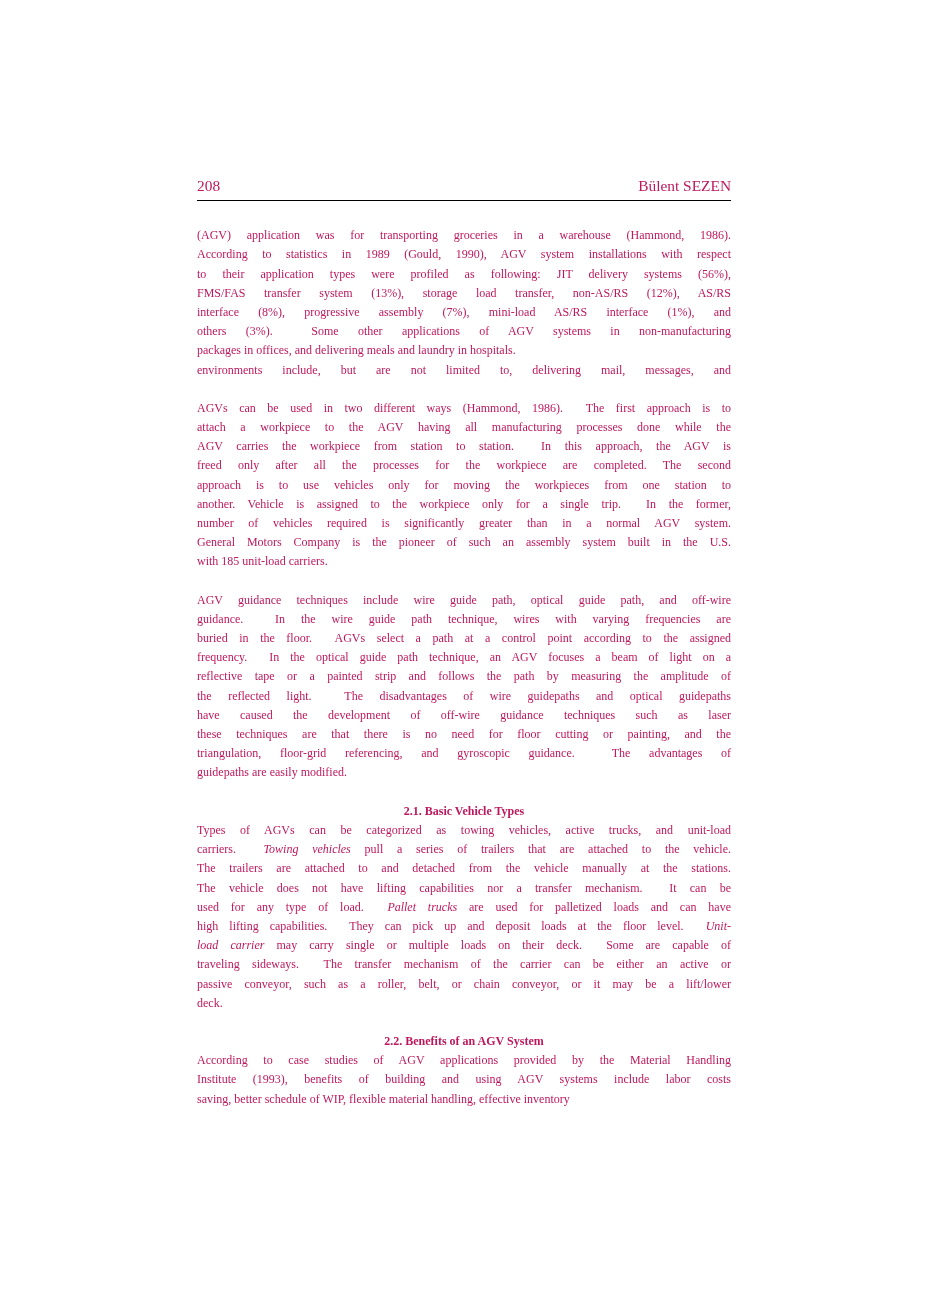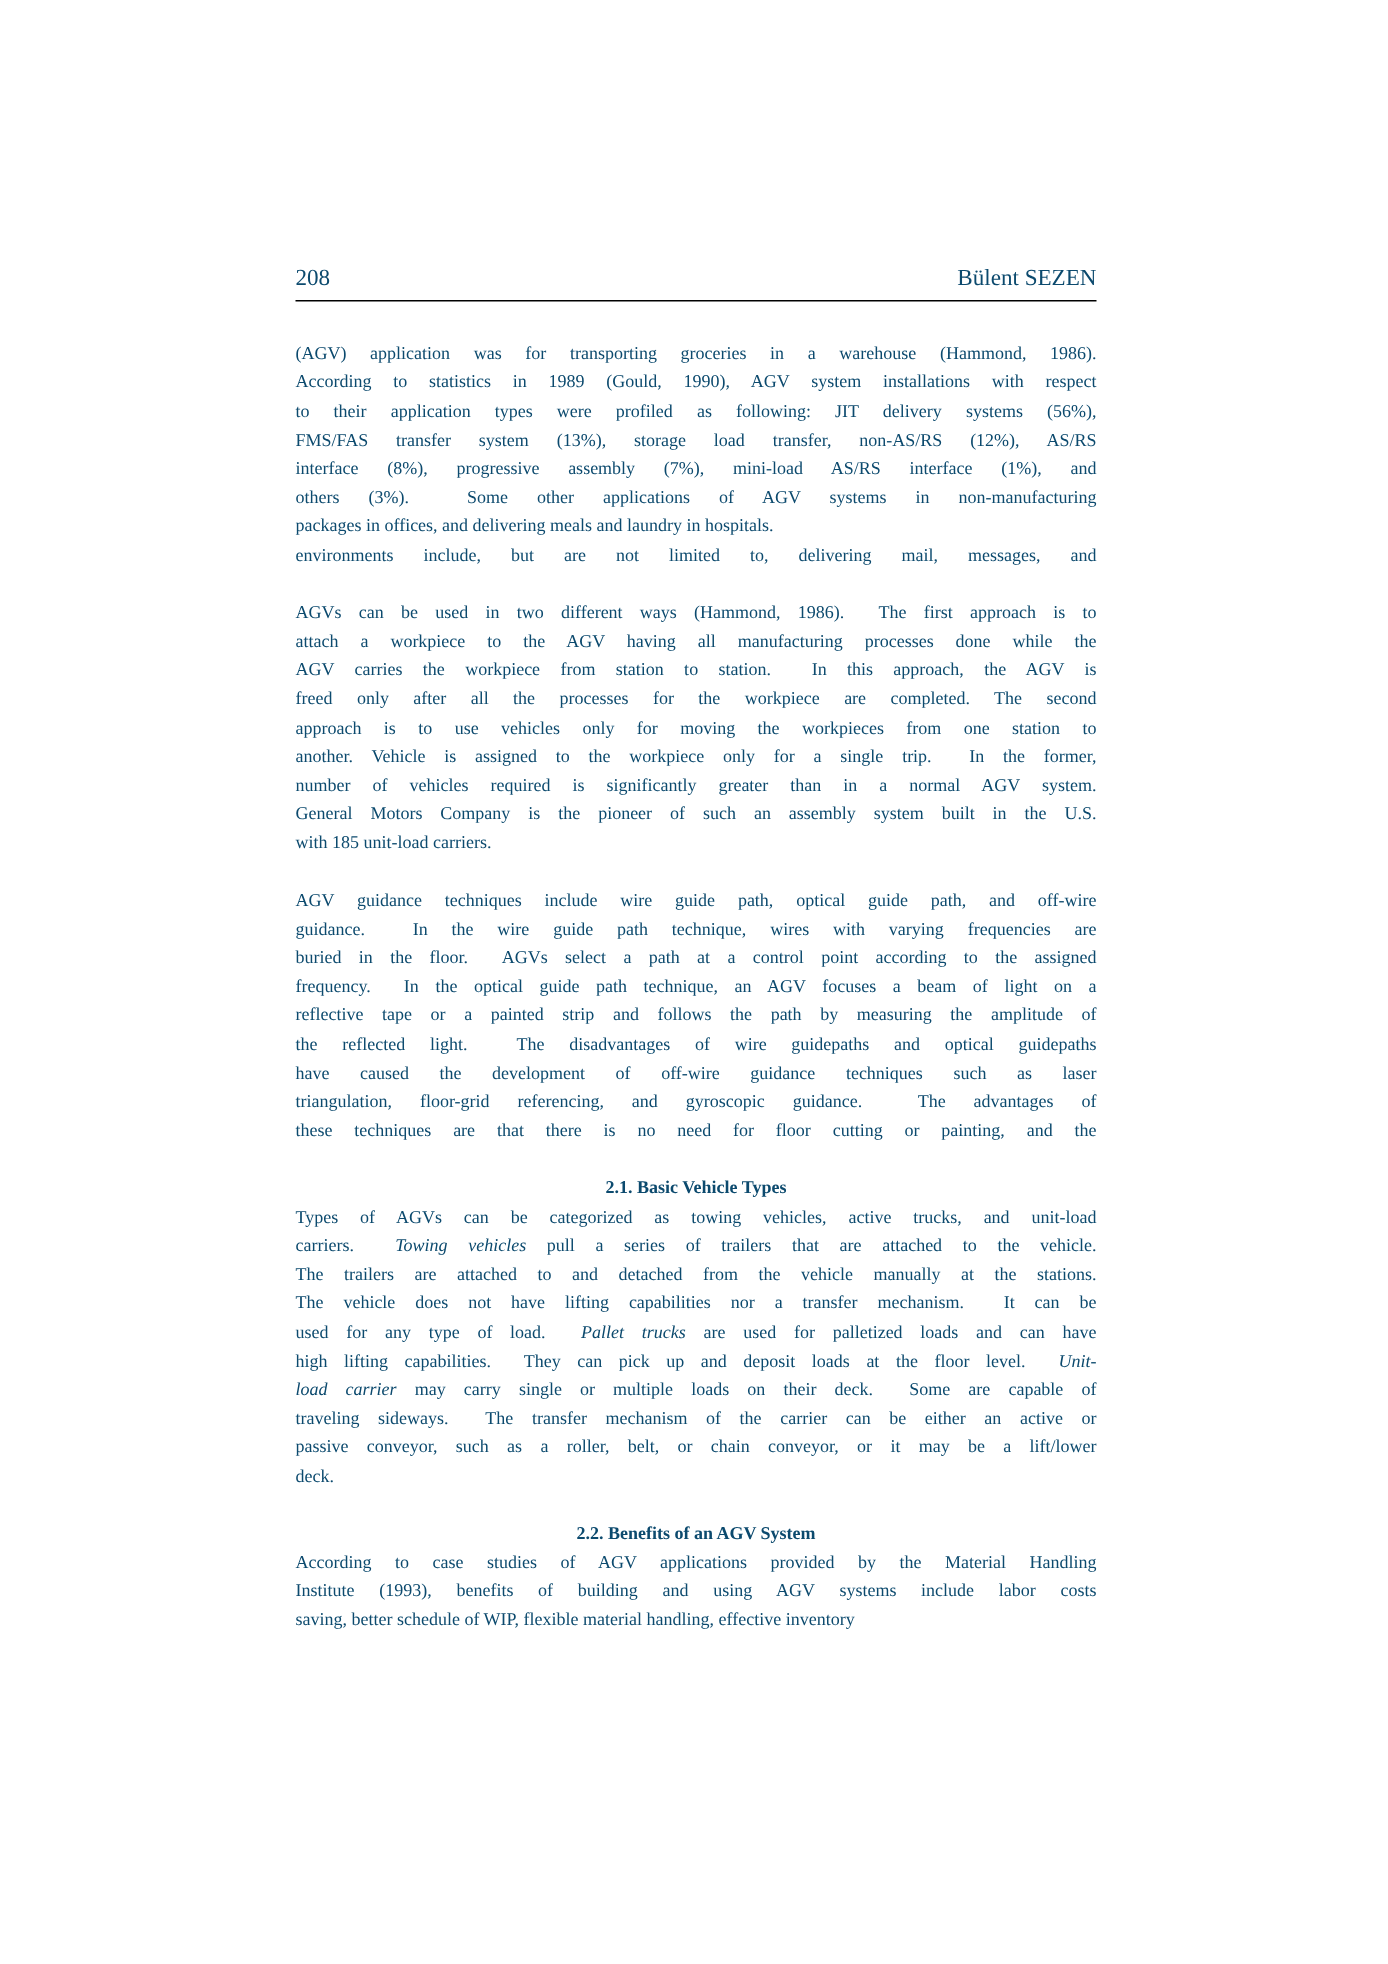--- a/index.html
+++ b/index.html
@@ -5,21 +5,21 @@
   html, body {
     margin: 0;
     padding: 0;
     background: #ffffff;
   }
   .page {
     position: relative;
     width: 925px;
     height: 1309px;
     background: #ffffff;
-    color: #0c4a6e;
+    color: #be185d;
     font-family: "Liberation Serif", "DejaVu Serif", serif;
     overflow: hidden;
   }
   .inner {
     position: absolute;
     left: 197px;
     top: 176px;
     width: 534px;
   }
   .running-header {
@@ -92,22 +92,23 @@
           <div class="line last">with 185 unit-load carriers.</div>
         </div>
         <div class="block paragraph">
           <div class="line">AGV guidance techniques include wire guide path, optical guide path, and off-wire</div>
           <div class="line">guidance.  In the wire guide path technique, wires with varying frequencies are</div>
           <div class="line">buried in the floor.  AGVs select a path at a control point according to the assigned</div>
           <div class="line">frequency.  In the optical guide path technique, an AGV focuses a beam of light on a</div>
           <div class="line">reflective tape or a painted strip and follows the path by measuring the amplitude of</div>
           <div class="line">the reflected light.  The disadvantages of wire guidepaths and optical guidepaths</div>
           <div class="line">have caused the development of off-wire guidance techniques such as laser</div>
+          <div class="line">these techniques are that there is no need for floor cutting or painting, and the</div>
           <div class="line">triangulation, floor-grid referencing, and gyroscopic guidance.  The advantages of</div>
-          <div class="line">these techniques are that there is no need for floor cutting or painting, and the</div>
+          <div class="line last">guidepaths are easily modified.</div>
         </div>
         <div class="block heading">
           <div class="line last">2.1. Basic Vehicle Types</div>
         </div>
         <div class="block paragraph">
           <div class="line">Types of AGVs can be categorized as towing vehicles, active trucks, and unit-load</div>
           <div class="line">carriers.  <i>Towing vehicles</i> pull a series of trailers that are attached to the vehicle.</div>
           <div class="line">The trailers are attached to and detached from the vehicle manually at the stations.</div>
           <div class="line">The vehicle does not have lifting capabilities nor a transfer mechanism.  It can be</div>
           <div class="line">used for any type of load.  <i>Pallet trucks</i> are used for palletized loads and can have</div>

